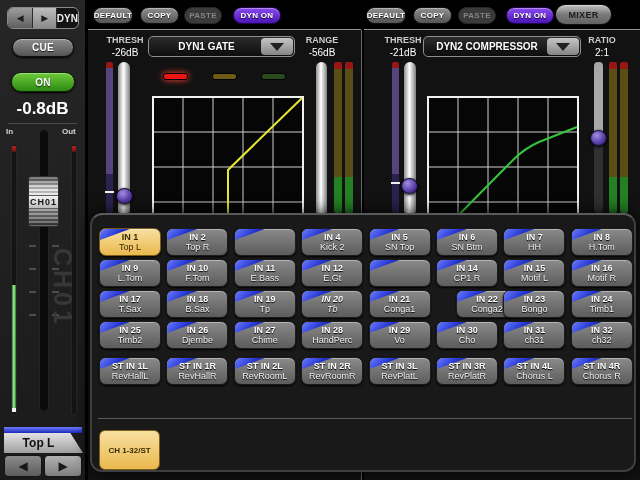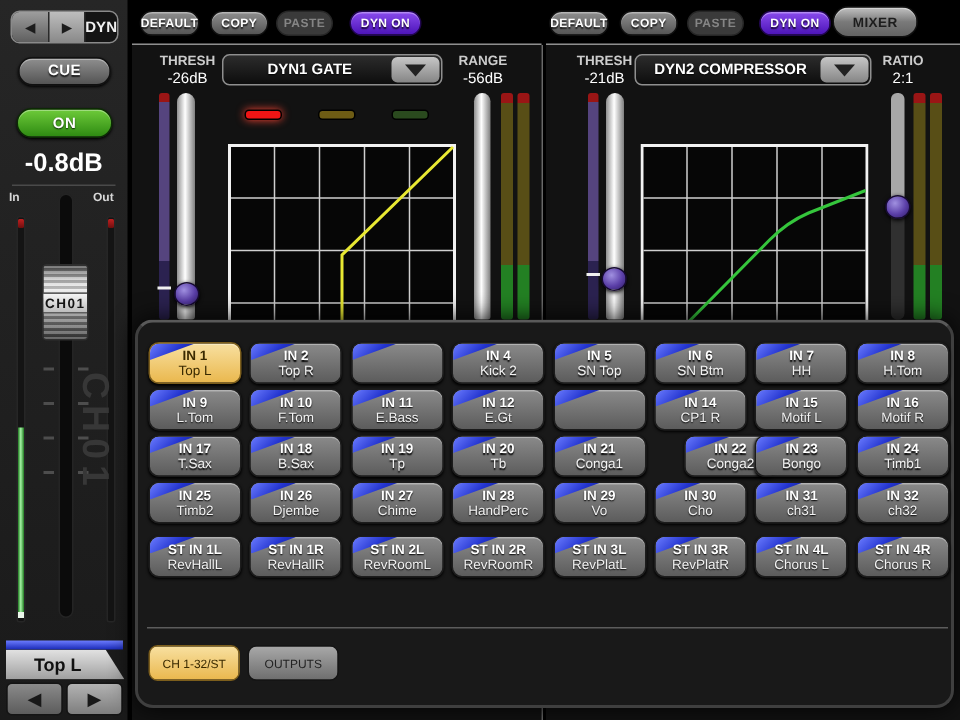--- a/index.html
+++ b/index.html
@@ -93,22 +93,22 @@
      box-shadow:inset 0 1px 0 rgba(255,255,255,.35),0 1px 2px #000;
      display:flex;flex-direction:column;align-items:center;justify-content:center;line-height:1.15;}
   .ch-btn .corner{position:absolute;top:0;left:0;width:30px;height:11px;
      background:linear-gradient(135deg,#6b7cff 0%,#2334cf 55%,#101e8a 100%);
      clip-path:polygon(0 100%,0 0,100% 0);}
   .ch-btn .ch-id{font-size:9px;font-weight:bold;color:#fff;text-shadow:0 1px 1px #000;z-index:1;}
   .ch-btn .ch-name{font-size:9px;color:#f2f2f2;text-shadow:0 1px 1px #000;z-index:1;}
   .ch-btn.selected{background:linear-gradient(180deg,#f8e0a0,#eab84e);border-color:#7c5e1c;}
   .ch-btn.selected .ch-id,.ch-btn.selected .ch-name{color:#3a2a00;text-shadow:none;}
   #ov-div{left:6px;top:203px;width:534px;height:1px;background:#5c5c5c;position:absolute;}
-  .tab{position:absolute;top:215px;width:61px;height:24px;border-radius:6px;border:1px solid #141414;
-     font-size:8px;font-weight:normal;display:flex;align-items:center;justify-content:center;}
+  .tab{position:absolute;top:215px;width:61px;height:40px;border-radius:6px;border:1px solid #141414;
+     font-size:8px;font-weight:bold;display:flex;align-items:center;justify-content:center;}
   #tab-ch{left:7px;background:linear-gradient(180deg,#f8e0a0,#eab84e);color:#3a2a00;border-color:#7c5e1c;}
   #tab-out{left:73px;background:linear-gradient(180deg,#a8a8a8,#6e6e6e);color:#222;}
 </style>
 </head>
 <body>
 
 <div id="stage">
 
   <div id="sidebar" class="abs">
     <div id="nav-ctl" class="abs">
@@ -333,21 +333,21 @@
         <div class="ch-btn" style="left: 74.4px; top: 75px;">
           <span class="corner"></span>
           <span class="ch-id">IN 18</span>
           <span class="ch-name">B.Sax</span>
         </div>
         <div class="ch-btn" style="left: 141.8px; top: 75px;">
           <span class="corner"></span>
           <span class="ch-id">IN 19</span>
           <span class="ch-name">Tp</span>
         </div>
-        <div class="ch-btn" style="left: 209.2px; top: 75px;">
+        <div class="ch-btn" style="left: 209.2px; top: 75px; font-style: italic;">
           <span class="corner"></span>
           <span class="ch-id">IN 20</span>
           <span class="ch-name">Tb</span>
         </div>
         <div class="ch-btn" style="left: 276.6px; top: 75px;">
           <span class="corner"></span>
           <span class="ch-id">IN 21</span>
           <span class="ch-name">Conga1</span>
         </div>
         <div class="ch-btn" style="left: 364px; top: 75px;">
@@ -441,16 +441,15 @@
           <span class="ch-name">Chorus L</span>
         </div>
         <div class="ch-btn" style="left: 478.8px; top: 142px;">
           <span class="corner"></span>
           <span class="ch-id">ST IN 4R</span>
           <span class="ch-name">Chorus R</span>
         </div>
       </div>
     <div id="ov-div"></div>
     <div id="tab-ch" class="tab">CH 1-32/ST</div>
-    <div id="tab-out" class="tab">OUTPUTS</div>
   </div>
 
 </div>
 
 </body></html>

